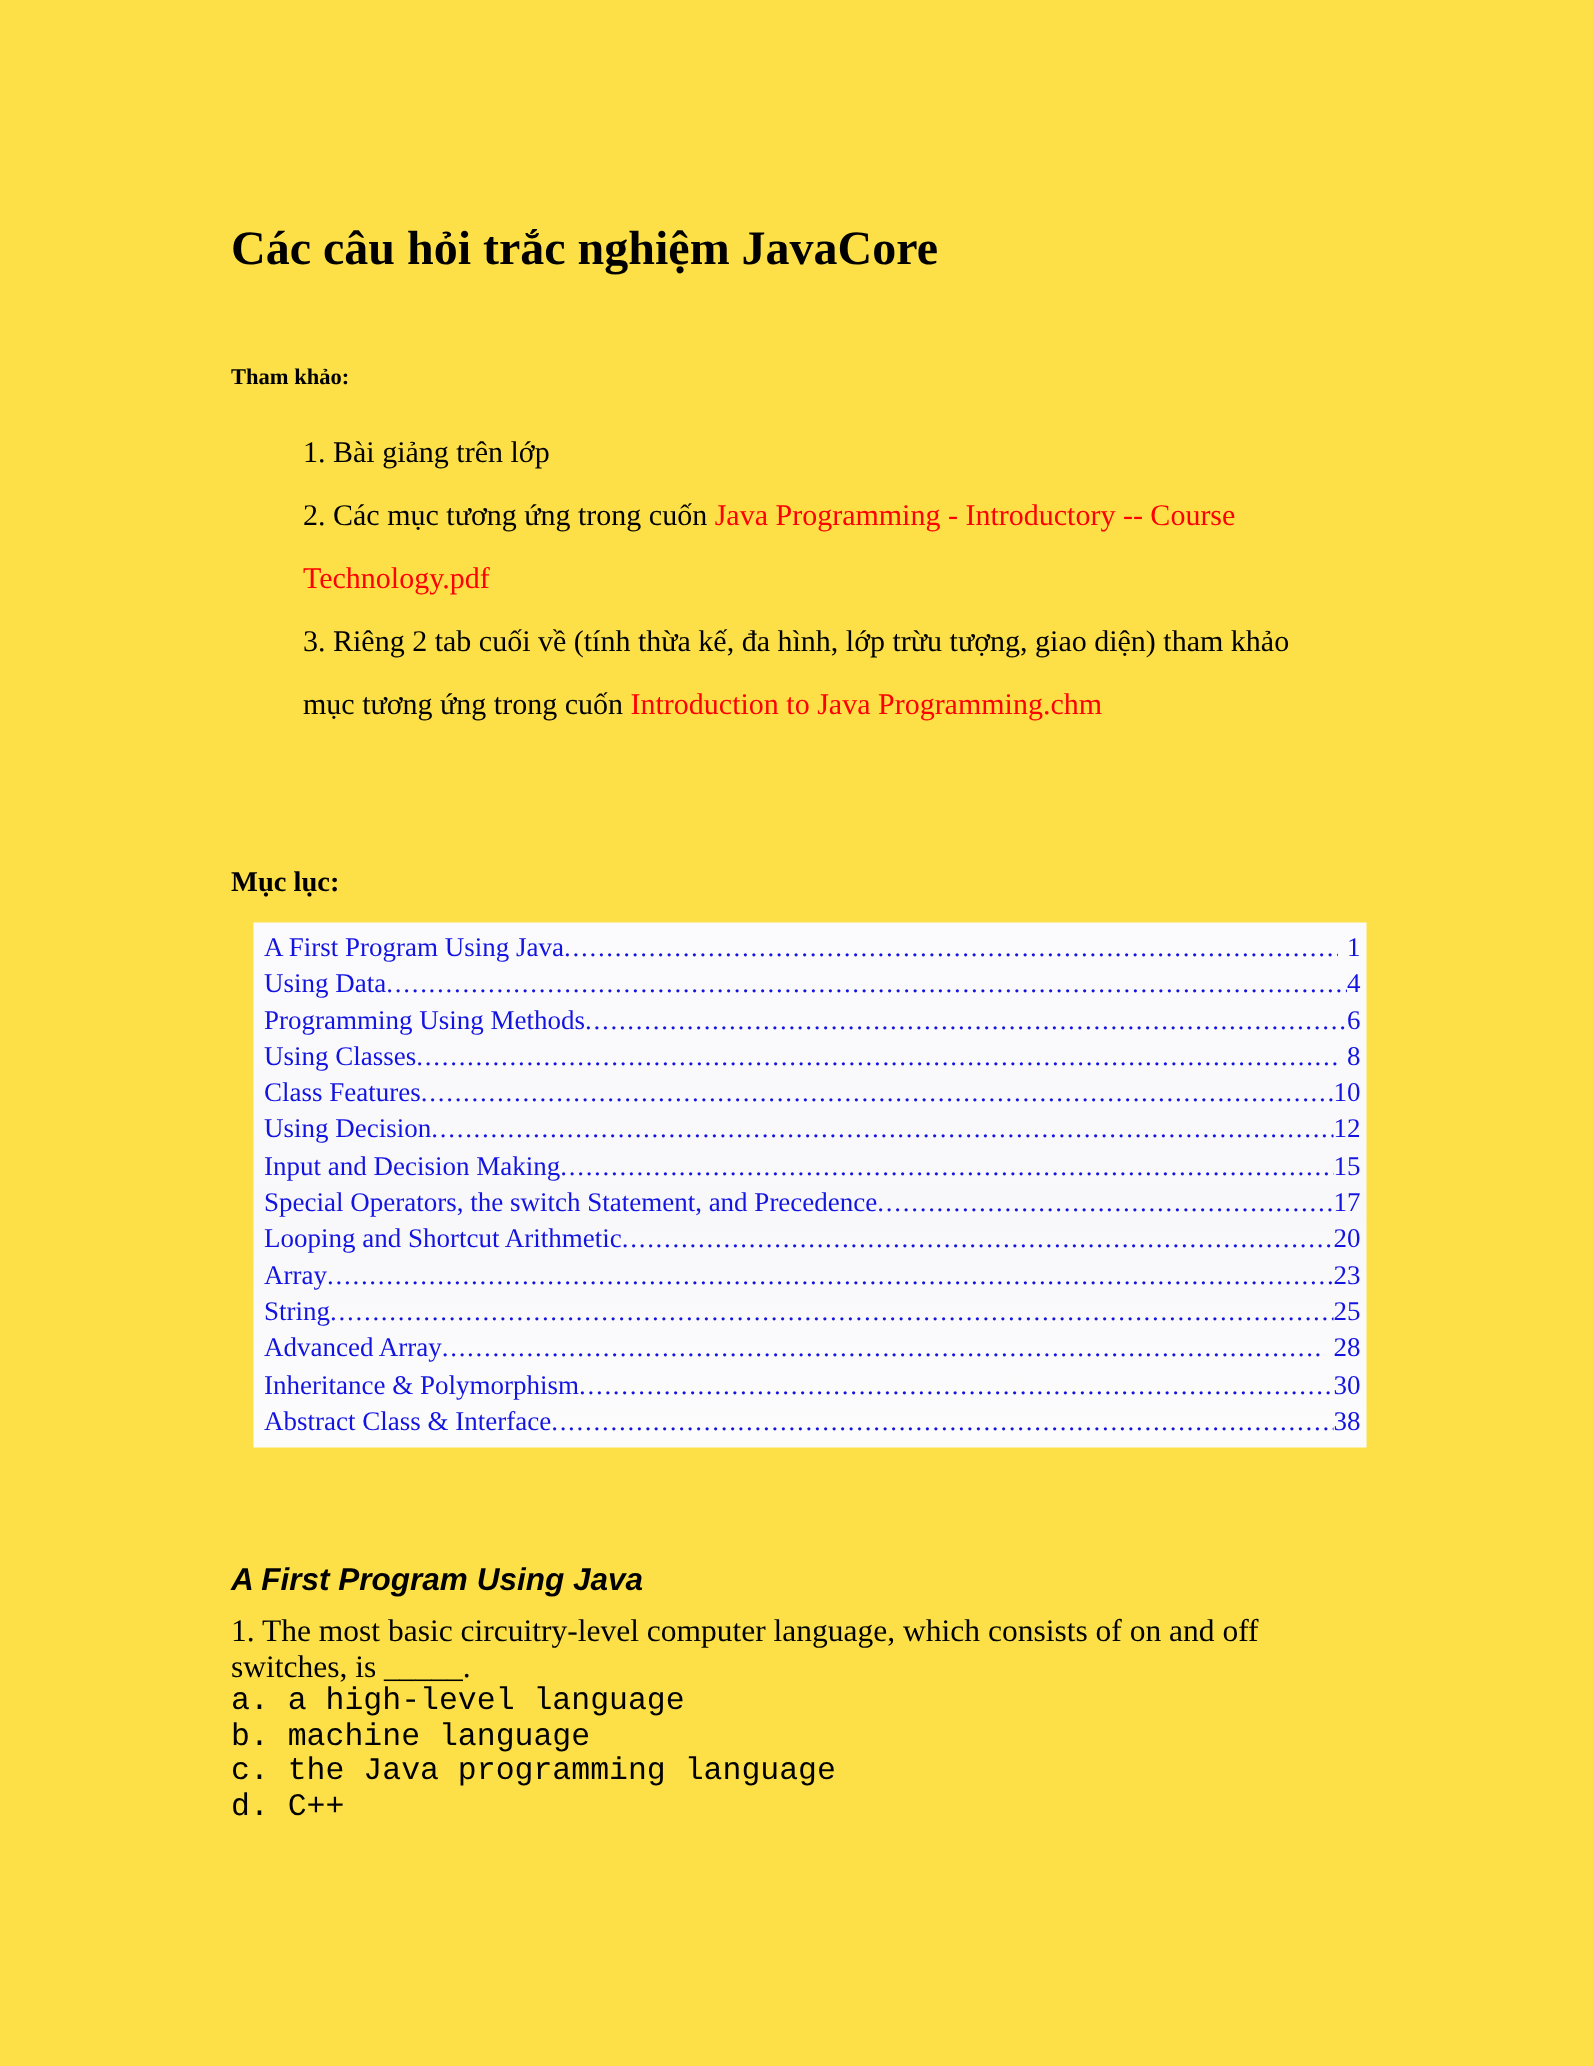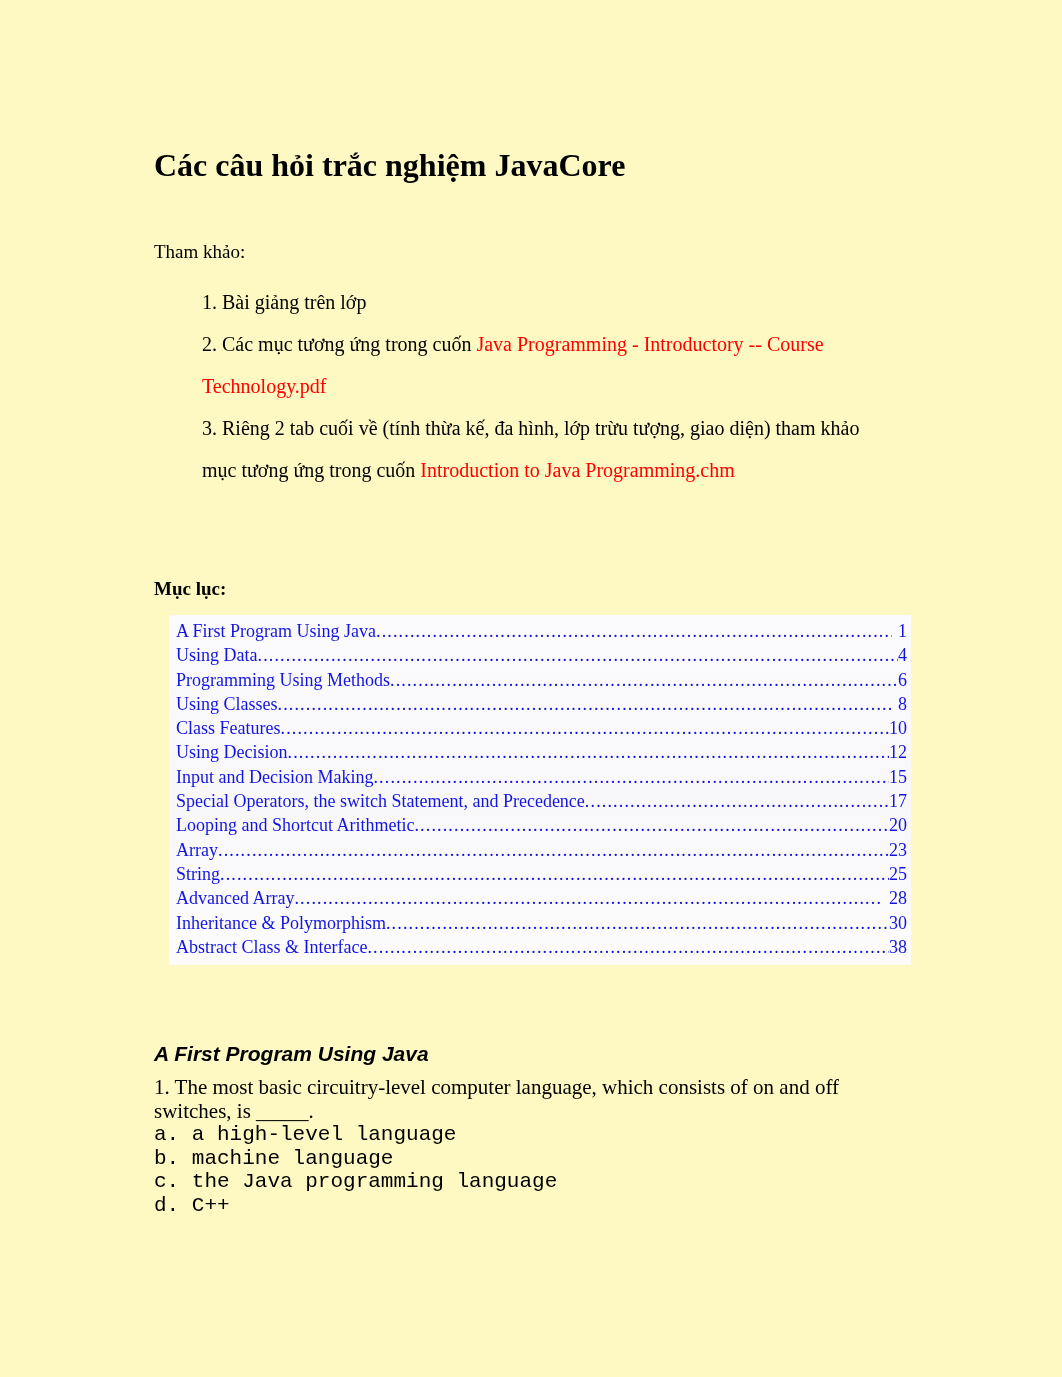--- a/index.html
+++ b/index.html
@@ -13,42 +13,42 @@
     font-family: "Liberation Serif", "DejaVu Serif", serif;
     color: #000000;
     position: relative;
     overflow: hidden;
   }
   .page {
     position: absolute;
     left: 0; top: 0;
     width: 1062px;
     height: 1377px;
-    background: #fef9c3;
+    background: #fde047;
   }
 
   
   .doc-title {
     position: absolute;
     left: 154px;
     top: 145px;
     font-size: 32px;
     font-weight: bold;
     letter-spacing: 0px;
     line-height: 40px;
     white-space: nowrap;
   }
 
   
   .ref-heading {
     position: absolute;
     left: 154px;
     top: 239px;
-    font-size: 19px;
-    font-weight: normal;
+    font-size: 15px;
+    font-weight: bold;
     line-height: 26px;
     white-space: nowrap;
   }
 
   
   .ref-list {
     position: absolute;
     left: 202px;
     top: 281px;
     width: 690px;

